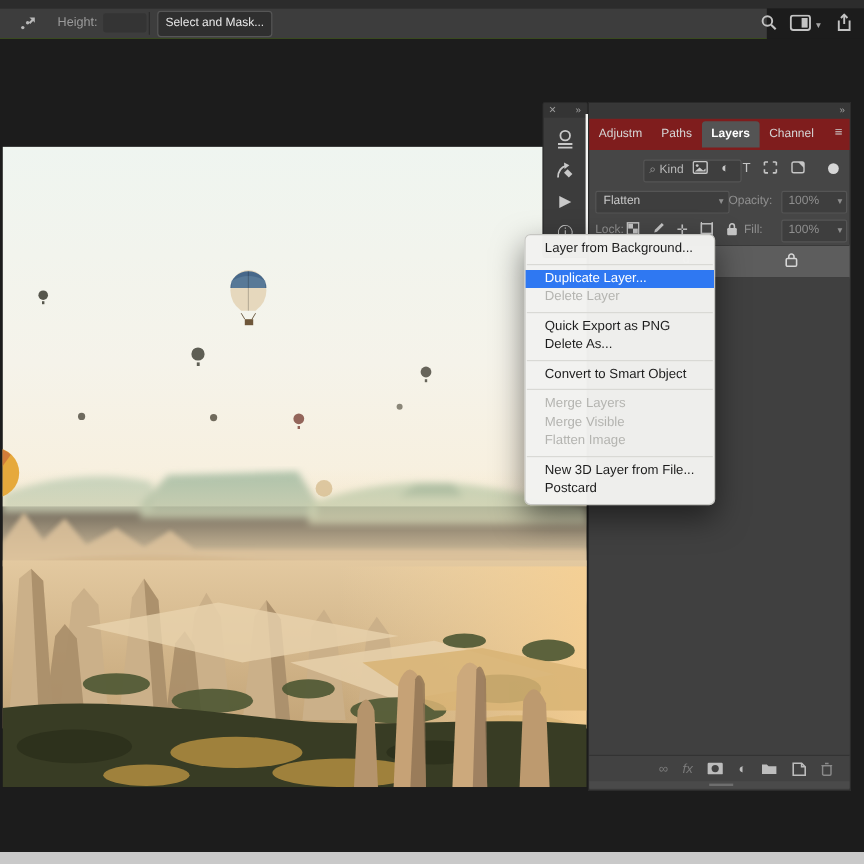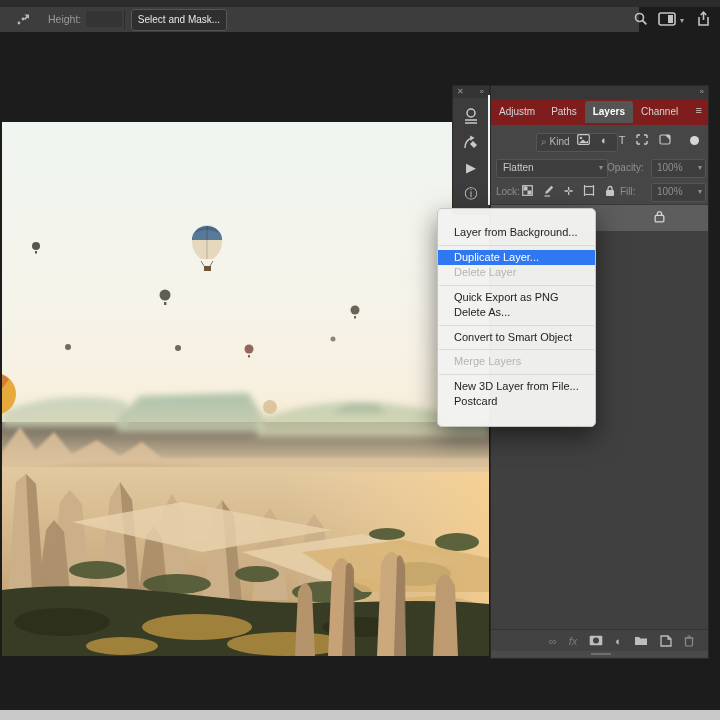--- a/index.html
+++ b/index.html
@@ -85,23 +85,23 @@
   #layers-list{top:145px;height:398px;background:#404040;}
   #panel-bottombar{top:543px;height:22px;background:#424242;border-top:1px solid #333;
                    display:flex;align-items:center;justify-content:flex-end;
                    gap:12px;padding-right:14px;box-sizing:border-box;}
   #panel-bottombar .bicon{color:#bdbdbd;font-size:11px;}
   #panel-bottombar .bicon.dim{color:#7a7a7a;}
   #panel-scroll{top:565px;height:6px;background:#4a4a4a;}
   #panel-scroll .notch{position:absolute;left:46%;top:2px;width:20px;height:2px;background:#6e6e6e;}
 
   
-  #ctx-menu{left:437px;top:208px;width:157px;background:rgba(242,242,240,0.98);
+  #ctx-menu{left:437px;top:195px;width:157px;background:rgba(242,242,240,0.98);
             border:1px solid #c6c6c2;border-radius:5px;
-            box-shadow:0 10px 26px rgba(0,0,0,0.5);padding:16px 0;z-index:50;}
+            box-shadow:0 10px 26px rgba(0,0,0,0.5);padding:4px 0;z-index:50;}
   .mi{height:15.5px;line-height:15.5px;padding-left:16px;font-size:11px;color:#1d1d1d;
       white-space:nowrap;}
   .mi.hl{background:#2f78f2;color:#fff;}
   .mi.dis{color:#b4b4b0;}
   .msep{height:1px;background:#d9d9d5;margin:4px 1px;}
 
   svg.icn{display:block;}
 </style>
 </head>
 <body>
@@ -450,19 +450,21 @@
     <div class="msep"></div>
     <div class="mi hl">Duplicate Layer...</div>
     <div class="mi dis">Delete Layer</div>
     <div class="msep"></div>
     <div class="mi">Quick Export as PNG</div>
     <div class="mi">Delete As...</div>
     <div class="msep"></div>
     <div class="mi">Convert to Smart Object</div>
     <div class="msep"></div>
     <div class="mi dis">Merge Layers</div>
+    <div class="mi dis">Merge Visible</div>
+    <div class="mi dis">Flatten Image</div>
     <div class="msep"></div>
     <div class="mi">New 3D Layer from File...</div>
     <div class="mi">Postcard</div>
   </div>
 
   <div class="abs" id="bottomstrip"></div>
 </div>
 
 </body></html>

